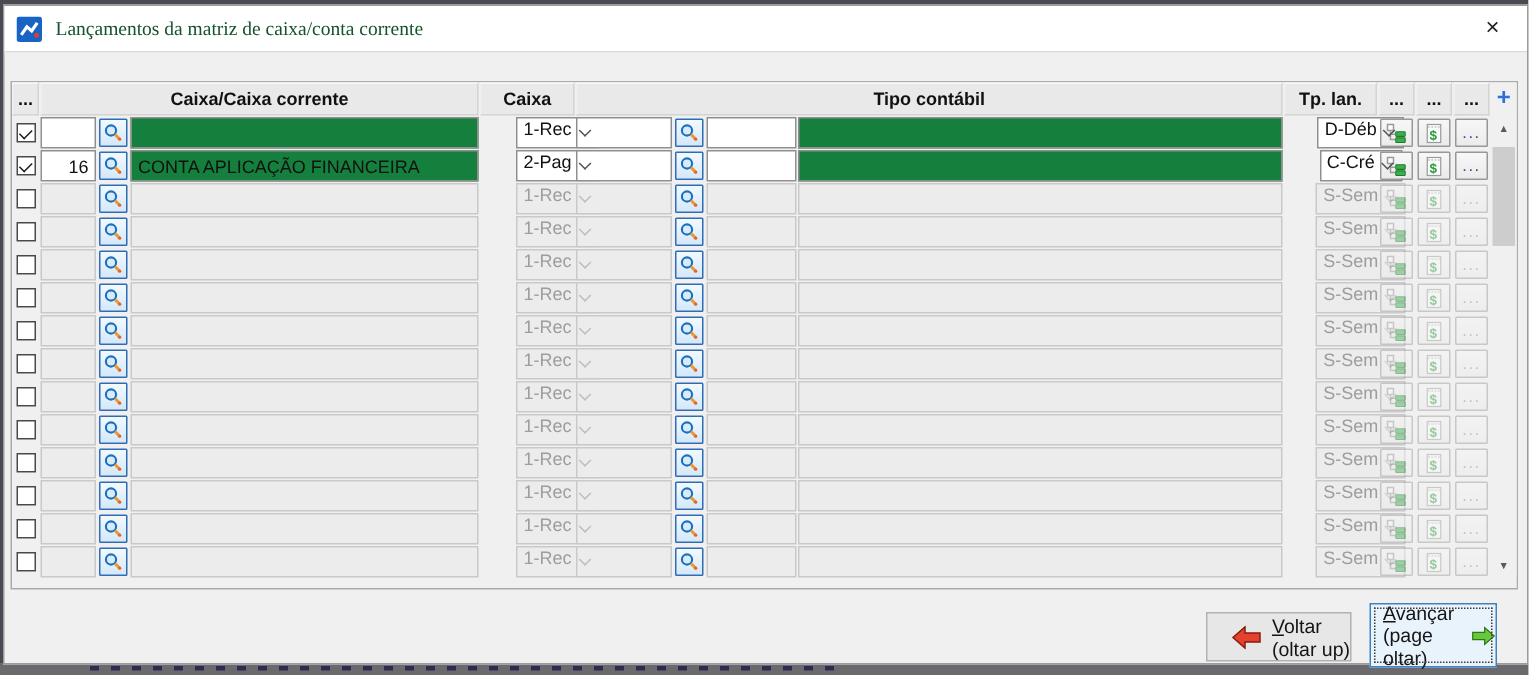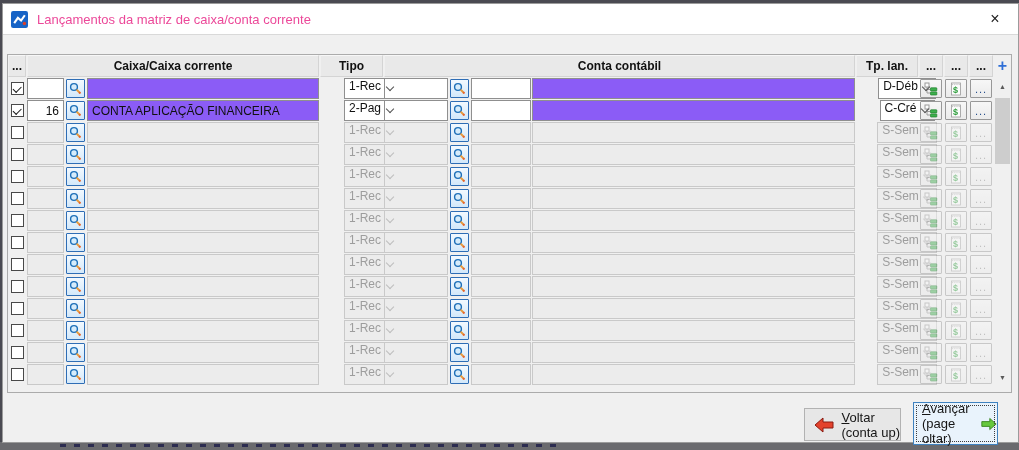--- a/index.html
+++ b/index.html
@@ -10,41 +10,41 @@
   .bg-bottom { position:absolute; left:0; bottom:0; width:1019px; height:8px; background:#6a6a6e; }
   .bg-bottom::after { content:""; position:absolute; left:60px; top:2px; width:500px; height:3px;
       background:repeating-linear-gradient(90deg,#2c2c50 0 6px,transparent 6px 14px); }
 
   
   .dialog { position:absolute; left:2px; top:3px; width:1017px; height:440px;
             background:#f0f0f0; border:1px solid #9b9b9b; }
   .titlebar { position:absolute; left:0; top:0; right:0; height:31px; background:#ffffff;
               border-bottom:1px solid #d9d9d9; display:flex; align-items:center; }
   .app-ic { margin-left:8px; width:17px; height:17px; flex:0 0 auto; }
-  .title-text { margin-left:9px; font-size:13px; color:#ec4899; }
+  .title-text { margin-left:9px; font-size:13px; color:#14532d;font-family:Liberation Serif, serif; }
   .close-btn { margin-left:auto; width:46px; height:31px; display:flex; align-items:center;
                justify-content:center; font-size:16px; color:#222; cursor:default; }
 
   
   .panel { position:absolute; left:4px; top:50px; width:1005px; height:339px;
            border:1px solid #ababab; background:#f0f0f0; }
   .grid { position:absolute; inset:0; display:grid;
           grid-template-columns:18px 37px 21px 232px 63px 64px 21px 60px 323px 62px 24px 24px 24px 17px;
           grid-template-rows:22px repeat(14,21px);
           column-gap:1px; row-gap:1px; background:#f0f0f0; }
 
   .hcell { background:#e9e9e9; border:1px solid #d4d4d4; border-top-color:#f7f7f7; border-left-color:#f0f0f0;
            font-size:12px; font-weight:bold; color:#111; display:flex; align-items:center; justify-content:center; }
   .hcell.plain { background:#f0f0f0; border-color:transparent; }
   .hcell .plus { color:#2f6fd6; font-size:16px; font-weight:bold; line-height:1; }
 
   .cell { display:flex; align-items:center; justify-content:center; }
   .fld { width:100%; height:100%; background:#ffffff; border:1px solid #8f8f8f;
          display:flex; align-items:center; padding:0 4px; font-size:12px; color:#111; overflow:hidden; white-space:nowrap; }
-  .fld.ro { background:#8b5cf6; }
+  .fld.ro { background:#15803d; }
   .fld.num { justify-content:flex-end; }
   .dis .fld { background:#ececec; border-color:#c9c9c9; color:#9d9d9d; }
 
   .combo { width:100%; height:100%; background:#ffffff; border:1px solid #8f8f8f;
            display:flex; font-size:12px; color:#111;margin-left:40px; }
   .combo .ctext { flex:1; padding-left:4px; overflow:hidden; white-space:nowrap; }
   .combo .carr { width:17px; height:100%; display:flex; align-items:center; justify-content:center; }
   .chev { width:6px; height:6px; border-right:1.5px solid #535353; border-bottom:1.5px solid #535353;
           transform:rotate(45deg); margin-top:-3px; }
   .dis .combo { background:#ececec; border-color:#c9c9c9; color:#9d9d9d; }
@@ -95,22 +95,22 @@
         <circle cx="12.6" cy="11.8" r="1.6" fill="#d8402a"></circle>
       </svg>
       <span class="title-text">Lançamentos da matriz de caixa/conta corrente</span>
       <span class="close-btn">×</span>
     </div>
 
     <div class="panel">
       <div class="grid" id="grid">
         <div class="hcell">...</div>
         <div class="hcell" style="grid-column:span 3">Caixa/Caixa corrente</div>
-        <div class="hcell">Tipo</div>
-        <div class="hcell" style="grid-column:span 4">Conta contábil</div>
+        <div class="hcell">Caixa</div>
+        <div class="hcell" style="grid-column:span 4">Tipo contábil</div>
         <div class="hcell">Tp. lan.</div>
         <div class="hcell">...</div>
         <div class="hcell">...</div>
         <div class="hcell">...</div>
         <div class="hcell plain" style="grid-column:14">
           <span class="plus">+</span>
         </div>
 
         <div class="vscroll">
           <div class="sb-arrow">▲</div>
@@ -1168,21 +1168,21 @@
   <div class="cell rc dis">
     <span class="icon-btn">...</span>
   </div>
 </div>
     </div>
 
     <div class="btn btn-voltar">
       <svg width="20" height="16" viewBox="0 0 20 16">
         <path d="M9 1 L9 5 L19 5 L19 11 L9 11 L9 15 L1 8 Z" fill="#e3422c" stroke="#8a1a10"></path>
       </svg>
-      <span class="lbl"><span><u>V</u><span>oltar</span></span><br><span>(conta up)</span></span>
+      <span class="lbl"><span><u>V</u><span>oltar</span></span><br><span>(oltar up)</span></span>
     </div>
 
     <div class="btn btn-avancar">
       <span class="lbl"><span><u>A</u><span>vançar</span></span><br><span>(page oltar)</span></span>
       <svg width="20" height="16" viewBox="0 0 20 16">
         <path d="M11 1 L11 5 L1 5 L1 11 L11 11 L11 15 L19 8 Z" fill="#66c83d" stroke="#2d7913"></path>
       </svg>
     </div>
 
   </div>

